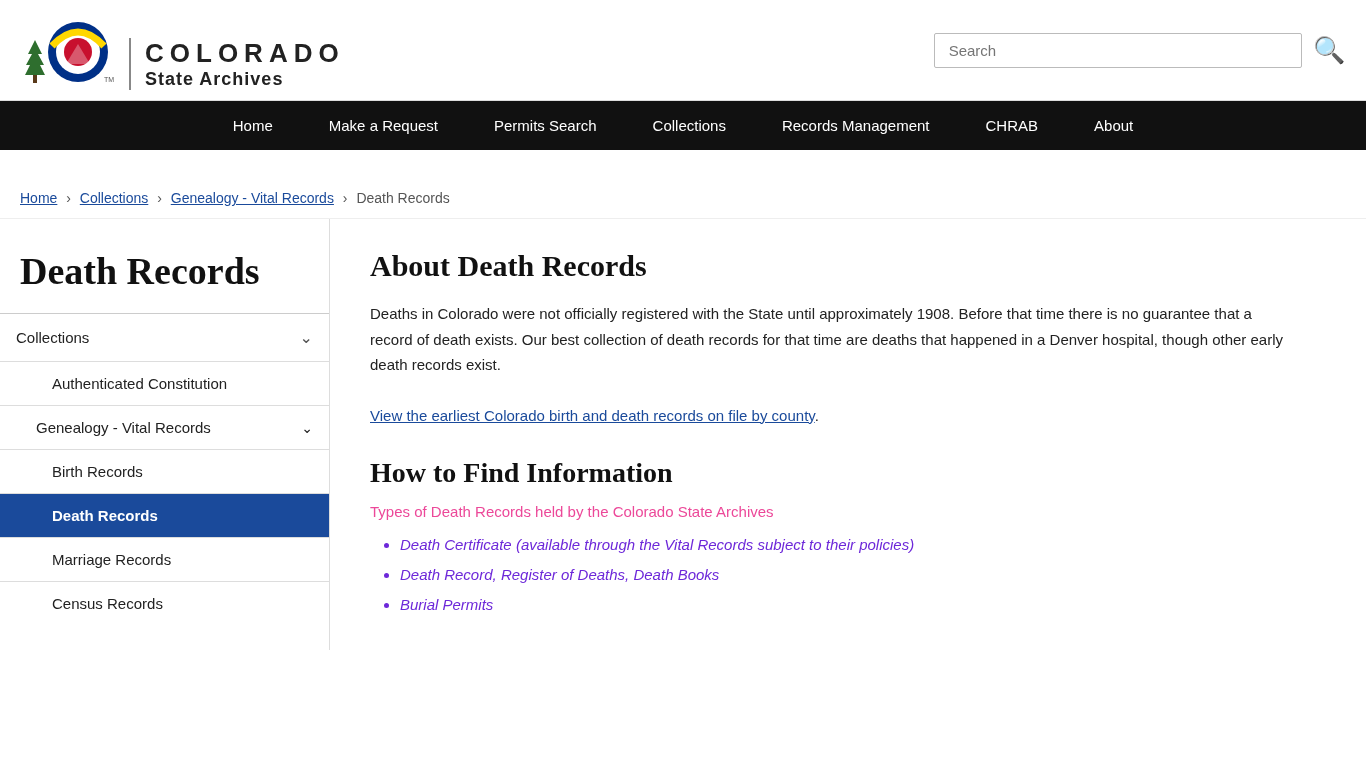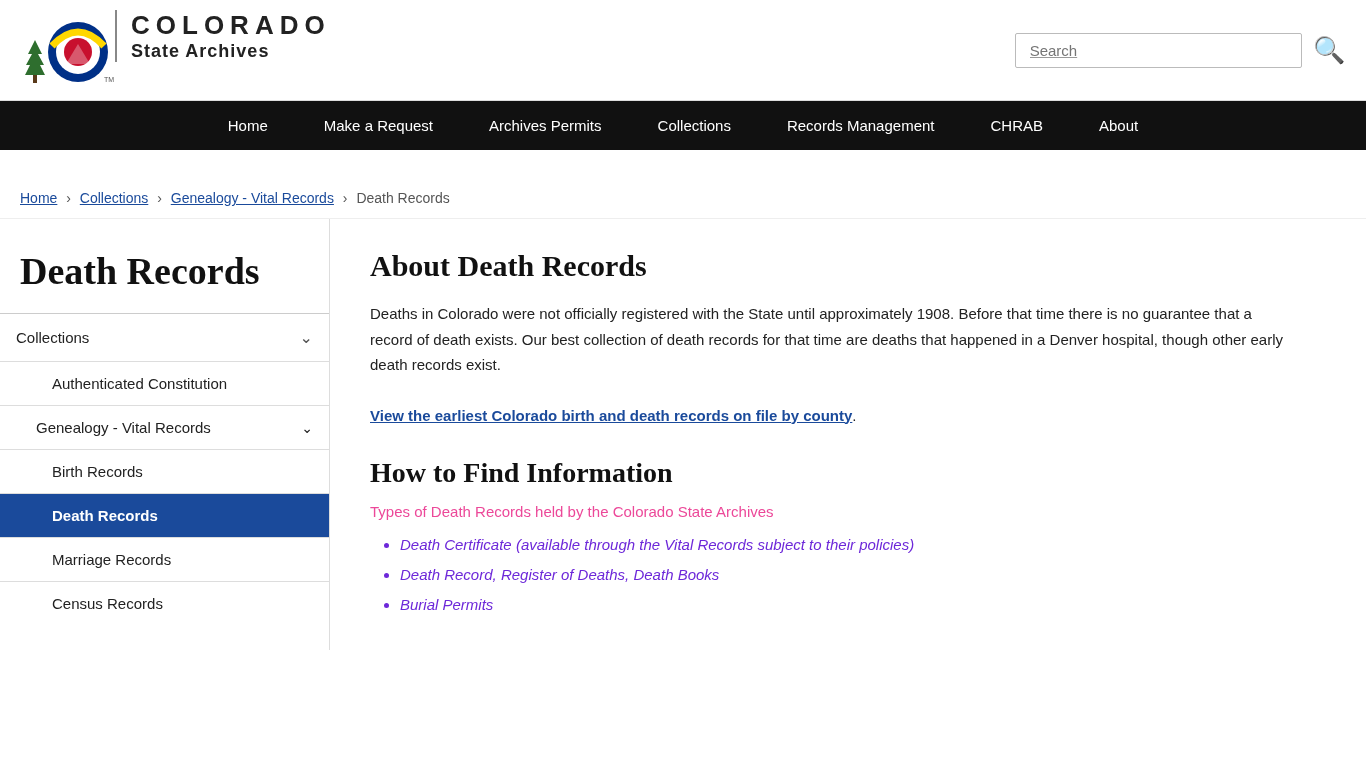--- a/index.html
+++ b/index.html
@@ -9,21 +9,22 @@
     .header {
       display: flex;
       align-items: center;
       justify-content: space-between;
       padding: 10px 20px;
       border-bottom: 1px solid #ddd;
       background: #fff;
     }
     .logo-area {
       display: flex;
-      align-items: flex-start;
+      align-items: flex-end;
+      gap: 14px;
     }
     .logo-text {
       border-left: 2px solid #888;
       padding-left: 14px;
     }
     .logo-text .state-name {
       font-family: Arial, sans-serif;
       font-size: 26px;
       font-weight: bold;
       letter-spacing: 6px;
@@ -39,24 +40,23 @@
     .header-search {
       display: flex;
       align-items: center;
       gap: 12px;
     }
     .search-input {
       border: 1px solid #bbb;
       border-radius: 2px;
       padding: 8px 14px;
       font-size: 15px;
-      width: 287px;
+      width: 368px;
       color: #999;
       font-family: Arial, sans-serif;
-      text-decoration: underline;
     }
     .search-icon-btn {
       background: none;
       border: none;
       cursor: pointer;
       font-size: 26px;
       color: #1a4a9b;
       font-weight: bold;
     }
 
@@ -183,21 +183,20 @@
       font-size: 15px;
       line-height: 1.7;
       color: #222;
       margin-bottom: 29px;
     }
     .body-link {
       color: #1a4a9b;
       text-decoration: underline;
       font-family: Arial, sans-serif;
       font-size: 15px;
-      font-weight: bold;
     }
     .section-heading2 {
       font-family: Georgia, serif;
       font-size: 28px;
       font-weight: bold;
       margin-top: 32px;
       margin-bottom: 14px;
       color: #111;
     }
     .sub-label {
@@ -251,21 +250,21 @@
   </div>
   <div class="header-search">
     <input type="text" class="search-input" placeholder="Search" style="">
     <button class="search-icon-btn">🔍</button>
   </div>
 </header>
 
 <nav class="main-nav">
   <a class="nav-item">Home</a>
   <a class="nav-item">Make a Request</a>
-  <a class="nav-item">Archives Permits</a>
+  <a class="nav-item">Permits Search</a>
   <a class="nav-item">Collections</a>
   <a class="nav-item">Records Management</a>
   <a class="nav-item">CHRAB</a>
   <a class="nav-item">About</a>
 </nav>
 
 <div class="breadcrumb">
   <a href="#">Home</a>
   <span class="sep">›</span>
   <a href="#">Collections</a>

